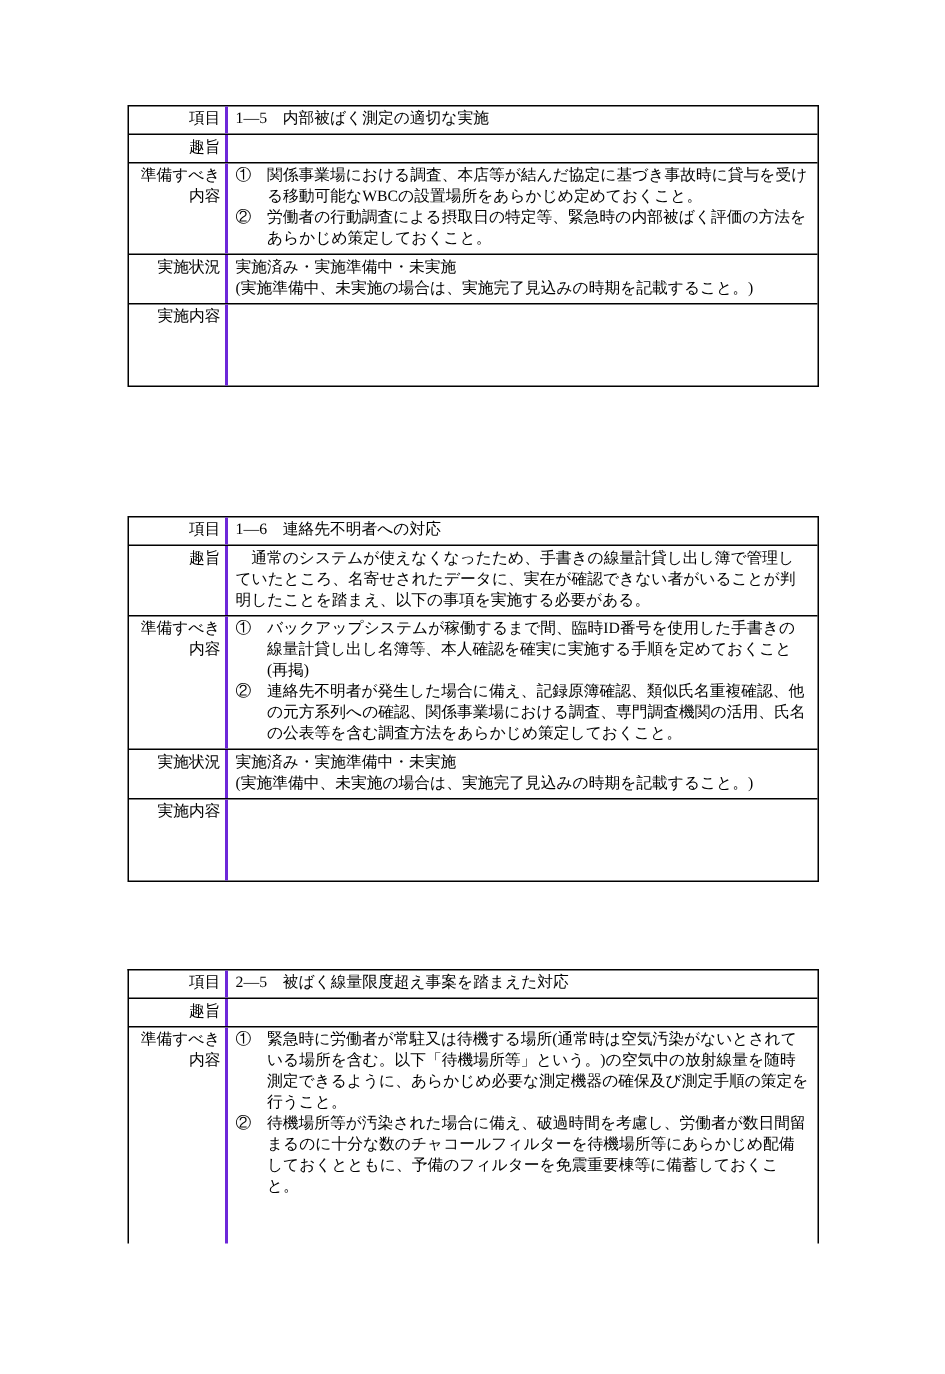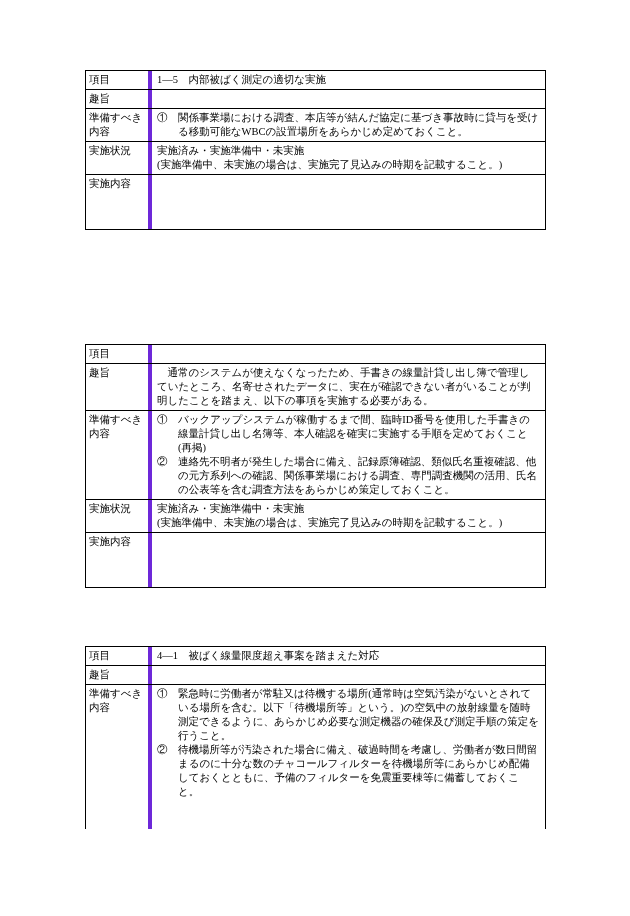--- a/index.html
+++ b/index.html
@@ -37,22 +37,22 @@
     display: flex;
     align-items: stretch;
   }
   .row:not(:last-child) {
     border-bottom: 1px solid #000;
   }
   .cell-label {
     flex: none;
     width: 66px;
     box-sizing: border-box;
-    border-right: 4px solid #6d28d9;
-    text-align: left;
+    border-right: 2px solid #6d28d9;
+    text-align: right;
     padding: 2px 3px;
   }
   .cell-content {
     flex: 1;
     min-width: 0;
     padding: 2px 5px;
     font-family: Liberation Serif, serif;
   }
   .indent1 {
     text-indent: 1em;
@@ -85,38 +85,40 @@
       <div class="cell-label">項目</div>
       <div class="cell-content">1―5　内部被ばく測定の適切な実施</div>
     </div>
     <div class="row">
       <div class="cell-label">趣旨</div>
     </div>
     <div class="row">
       <div class="cell-label">準備すべき内容</div>
       <div class="cell-content">
         <div class="hang">①　関係事業場における調査、本店等が結んだ協定に基づき事故時に貸与を受ける移動可能なWBCの設置場所をあらかじめ定めておくこと。</div>
+        <div class="hang">②　労働者の行動調査による摂取日の特定等、緊急時の内部被ばく評価の方法をあらかじめ策定しておくこと。</div>
       </div>
     </div>
     <div class="row">
       <div class="cell-label">実施状況</div>
       <div class="cell-content">
         <div>実施済み・実施準備中・未実施</div>
         <div>(実施準備中、未実施の場合は、実施完了見込みの時期を記載すること。)</div>
       </div>
     </div>
     <div class="row row-impl">
       <div class="cell-label">実施内容</div>
       <div class="cell-content"></div>
     </div>
   </div>
 
   <div class="tbl" style="top:344px">
     <div class="row">
       <div class="cell-label">項目</div>
+      <div class="cell-content">1―6　連絡先不明者への対応</div>
     </div>
     <div class="row">
       <div class="cell-label">趣旨</div>
       <div class="cell-content indent1">通常のシステムが使えなくなったため、手書きの線量計貸し出し簿で管理していたところ、名寄せされたデータに、実在が確認できない者がいることが判明したことを踏まえ、以下の事項を実施する必要がある。</div>
     </div>
     <div class="row">
       <div class="cell-label">準備すべき内容</div>
       <div class="cell-content">
         <div class="hang">①　バックアップシステムが稼働するまで間、臨時ID番号を使用した手書きの線量計貸し出し名簿等、本人確認を確実に実施する手順を定めておくこと(再掲)</div>
         <div class="hang">②　連絡先不明者が発生した場合に備え、記録原簿確認、類似氏名重複確認、他の元方系列への確認、関係事業場における調査、専門調査機関の活用、氏名の公表等を含む調査方法をあらかじめ策定しておくこと。</div>
@@ -133,21 +135,21 @@
       <div class="cell-label">実施内容</div>
       <div class="cell-content"></div>
     </div>
   </div>
 
   <div class="section-heading">2　保護具、保護衣関係</div>
 
   <div class="tbl tbl--cut" style="top:646px">
     <div class="row">
       <div class="cell-label">項目</div>
-      <div class="cell-content">4―1　被ばく線量限度超え事案を踏まえた対応</div>
+      <div class="cell-content">2―5　被ばく線量限度超え事案を踏まえた対応</div>
     </div>
     <div class="row">
       <div class="cell-label">趣旨</div>
     </div>
     <div class="row row-prep-tall">
       <div class="cell-label">準備すべき内容</div>
       <div class="cell-content">
         <div class="hang">①　緊急時に労働者が常駐又は待機する場所(通常時は空気汚染がないとされている場所を含む。以下「待機場所等」という。)の空気中の放射線量を随時測定できるように、あらかじめ必要な測定機器の確保及び測定手順の策定を行うこと。</div>
         <div class="hang">②　待機場所等が汚染された場合に備え、破過時間を考慮し、労働者が数日間留まるのに十分な数のチャコールフィルターを待機場所等にあらかじめ配備しておくとともに、予備のフィルターを免震重要棟等に備蓄しておくこと。</div>
       </div>

